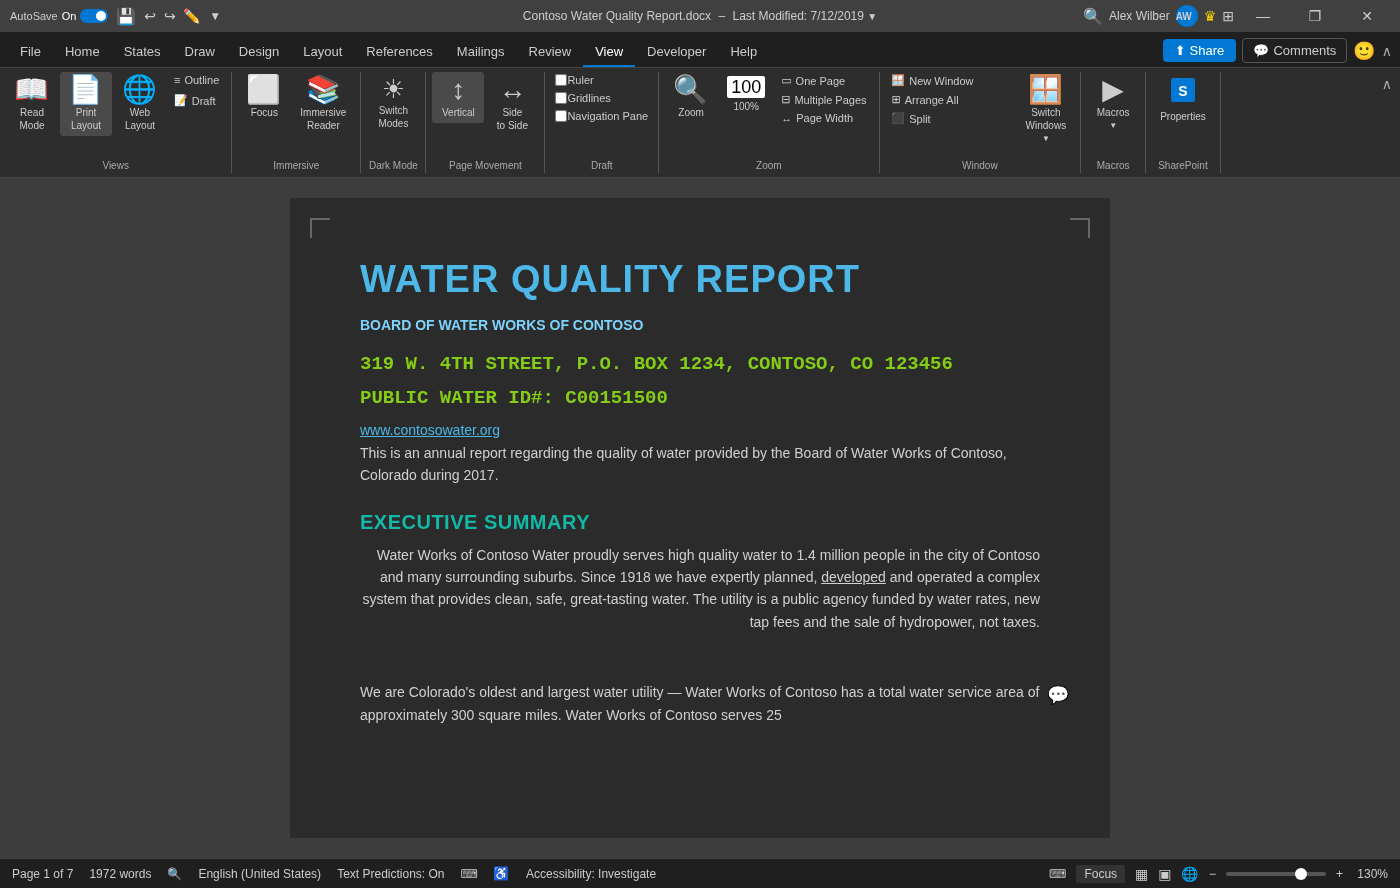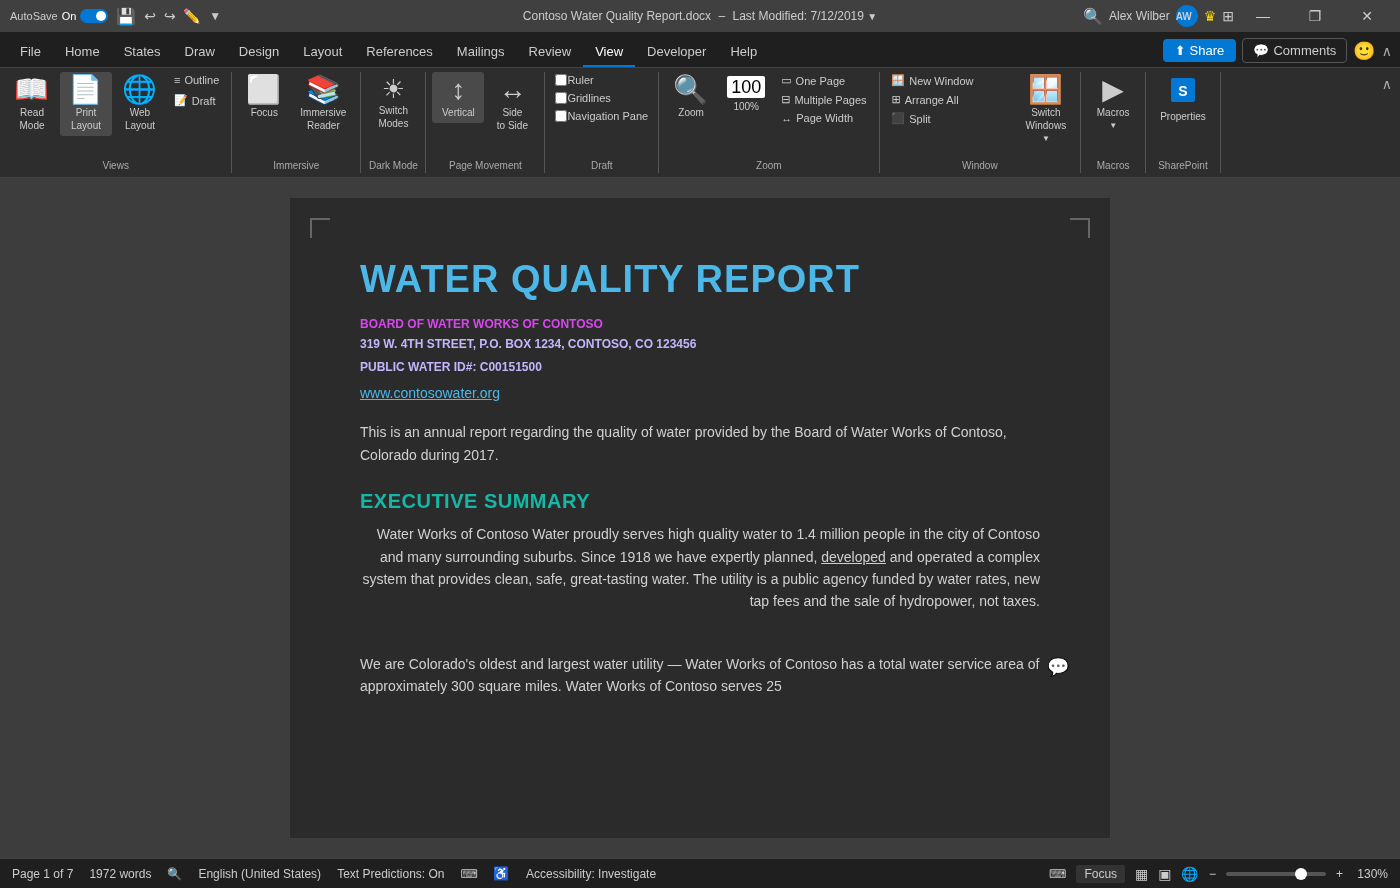--- a/index.html
+++ b/index.html
@@ -132,23 +132,23 @@
       background: #2b2b2b;
       width: 820px;
       min-height: 600px;
       padding: 60px 70px;
       position: relative;
     }
     .page-corner-tl { position: absolute; top: 20px; left: 20px; width: 20px; height: 20px; border-top: 2px solid #666; border-left: 2px solid #666; }
     .page-corner-tr { position: absolute; top: 20px; right: 20px; width: 20px; height: 20px; border-top: 2px solid #666; border-right: 2px solid #666; }
 
     .doc-title { font-size: 38px; font-weight: bold; color: #4db8e8; margin-bottom: 16px; letter-spacing: 1px; }
-    .doc-subtitle { font-size: 12px; font-weight: bold; color: #d946ef; margin-bottom: 4px; }
-    .doc-address { font-size: 12px; font-weight: bold; color: #c4b5fd; line-height: 1.6; margin-bottom: 4px; }
-    .doc-link { font-size: 14px; color: #4db8e8; text-decoration: underline; margin-bottom: 20px; display: block; }
+    .doc-subtitle { font-size: 14px; font-weight: bold; color: #7dd3fc; margin-bottom: 16px; }
+    .doc-address { font-size: 19px; font-weight: bold; color: #84cc16; line-height: 1.6; margin-bottom: 4px; font-family: Liberation Mono, monospace; }
+    .doc-link { font-size: 14px; color: #4db8e8; text-decoration: underline; margin-bottom: 4px; display: block; }
     .doc-body { font-size: 14px; color: #d0d0d0; line-height: 1.6; margin-bottom: 24px; }
     .doc-section-title { font-size: 20px; font-weight: bold; color: #14b8a6; margin-bottom: 10px; letter-spacing: 0.5px; }
     .underline-text { text-decoration: underline; }
     .comment-icon { position: absolute; right: -30px; top: 0; color: #888; font-size: 18px; cursor: pointer; }
 
     
     #status-bar {
       height: 30px;
       background: #1f1f1f;
       display: flex;
@@ -417,21 +417,21 @@
     </div>
     <a class="doc-link" href="#">www.contosowater.org</a>
 
     <div class="doc-body">This is an annual report regarding the quality of water provided by the Board of Water Works of Contoso, Colorado during 2017.</div>
 
     <div class="doc-section-title">EXECUTIVE SUMMARY</div>
     <div class="doc-body" style="position:relative;text-align:right;">
       <span>Water Works of Contoso Water proudly serves high quality water to 1.4 million people in the city of Contoso and many surrounding suburbs. Since 1918 we have expertly planned, <span class="underline-text">developed</span> and operated a complex system that provides clean, safe, great-tasting water. The utility is a public agency funded by water rates, new tap fees and the sale of hydropower, not taxes.</span>
     </div>
     <div style="height:16px;"></div>
-    <div class="doc-body" style="position:relative;">
+    <div class="doc-body" style="position:relative;margin-top:8px;">
       <span>We are Colorado's oldest and largest water utility — Water Works of Contoso has a total water service area of approximately 300 square miles. Water Works of Contoso serves 25</span>
       <span class="comment-icon">💬</span>
     </div>
   </div>
 </div>
 
 <div id="status-bar">
   <span>Page 1 of 7</span>
   <span>1972 words</span>
   <span style="cursor:pointer;">🔍</span>

